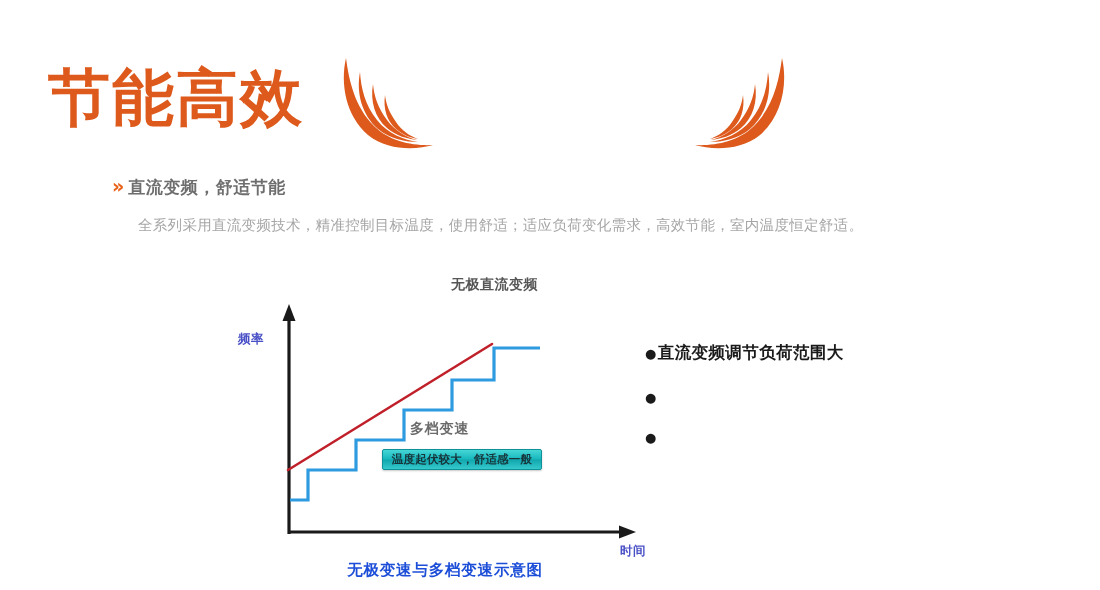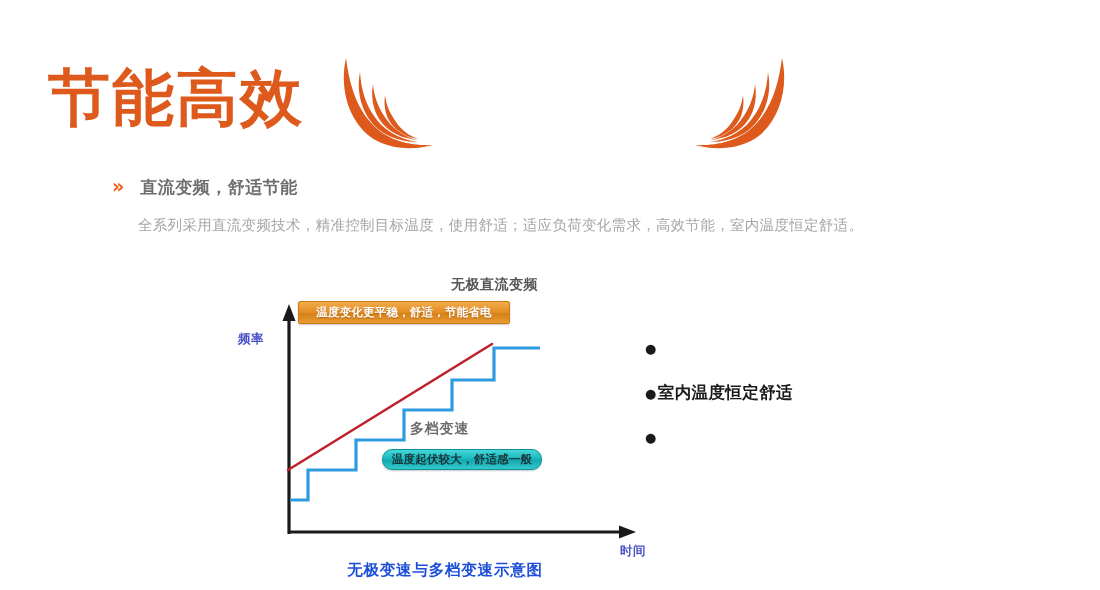--- a/index.html
+++ b/index.html
@@ -60,21 +60,20 @@
     font-size: 19px;
     font-weight: bold;
     letter-spacing: -3px;
     line-height: 1;
   }
   .section-heading-label {
     color: #6E6E6E;
     font-size: 17px;
     font-weight: bold;
     letter-spacing: 0.5px;
-    margin-left: 12px;
   }
 
   
   .body-text {
     position: absolute;
     left: 138px;
     top: 212px;
     width: 850px;
     color: #A6A6A6;
     font-size: 14.5px;
@@ -126,21 +125,21 @@
   }
   .callout-teal {
     left: 152px;
     top: 181px;
     width: 160px;
     height: 21px;
     line-height: 19px;
     color: #17343A;
     background: linear-gradient(to bottom, #46D6D6 0%, #17B8BE 48%, #11A7AE 52%, #35C9CC 100%);
     border: 1px solid #0E9298;
-    border-radius: 10px;
+    border-radius: 2px;
     box-shadow: 0 1px 2px rgba(0,0,0,0.22);
   }
   .axis-label {
     position: absolute;
     color: #4A51C6;
     font-size: 12.5px;
     font-weight: bold;
     letter-spacing: 0.4px;
   }
   .axis-label-y { left: 8px; top: 47px; margin-top: 16px; }
@@ -224,21 +223,20 @@
   <span class="chev">»</span>
   <span class="section-heading-label">直流变频，舒适节能</span>
 </div>
 
 <div class="body-text">全系列采用直流变频技术，精准控制目标温度，使用舒适；适应负荷变化需求，高效节能，室内温度恒定舒适。</div>
 
 <div class="chart">
 
   <div class="chart-title">无极直流变频</div>
 
-  <div class="callout callout-orange">温度变化更平稳，舒适，节能省电</div>
 
   <div class="axis-label axis-label-y">频率</div>
   <div class="axis-label axis-label-x">时间</div>
 
   <svg class="chart-svg" width="420" height="300" viewBox="0 0 420 300">
 
     <g>
       <line x1="59" y1="50" x2="59" y2="266" stroke="#1A1A1A" stroke-width="3.2"></line>
       <polygon points="59,36 52.5,53 65.5,53" fill="#1A1A1A"></polygon>
     </g>
@@ -257,24 +255,24 @@
 
   <div class="callout callout-teal">温度起伏较大，舒适感一般</div>
 
   <div class="chart-caption">无极变速与多档变速示意图</div>
 </div>
 
 <div class="features">
 
   <div class="feature-item">
     <span class="feature-bullet">●</span>
-  </div>
-
-  <div class="feature-item">
-    <span class="feature-bullet">●</span>
-    <span>室内温度恒定舒适</span>
+    <span>直流变频调节负荷范围大</span>
   </div>
 
   <div class="feature-item">
     <span class="feature-bullet">●</span>
   </div>
 
+  <div class="feature-item">
+    <span class="feature-bullet">●</span>
+  </div>
+
 </div>
 
 </body></html>

